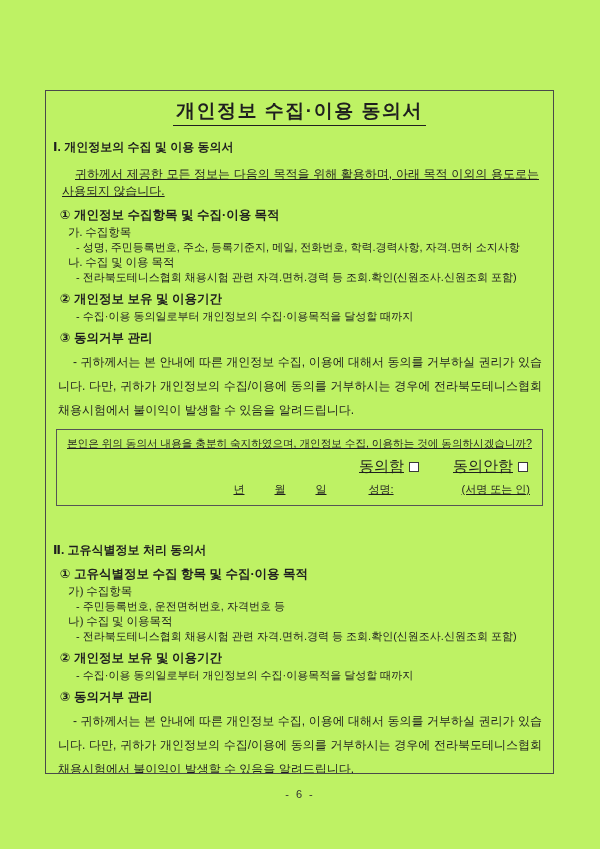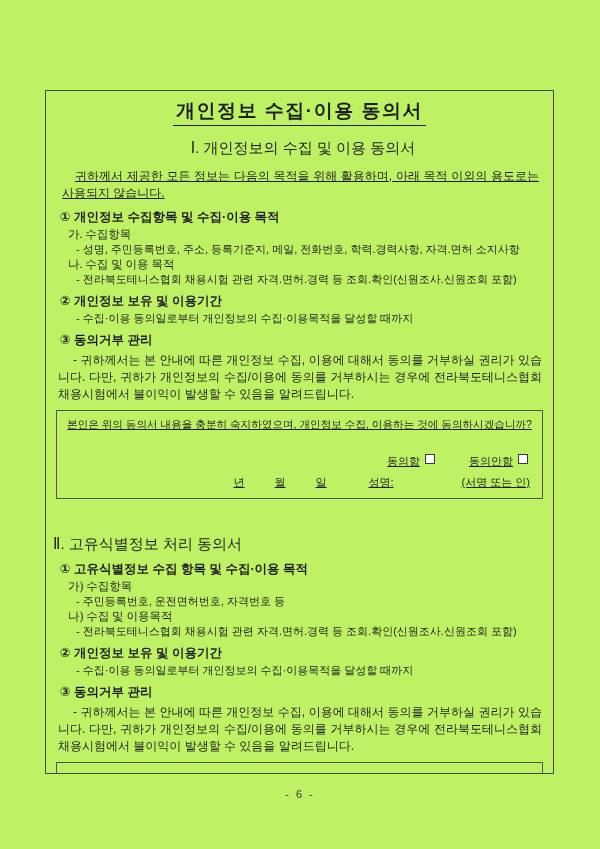--- a/index.html
+++ b/index.html
@@ -34,24 +34,23 @@
   }
   .intro{
     margin:7px 12px 0 12px;
     font-size:12px;
     line-height:17px;
     text-indent:13px;
     text-align:justify;
   }
   .sec-heading{
     margin:13px 0 0 7px;
-    font-size:15px;
-    font-weight:normal;
-    white-space:nowrap;
-    text-align:center;
+    font-size:12px;
+    font-weight:bold;
+    white-space:nowrap;
   }
   .sec-heading-row{
     display:flex;
     align-items:baseline;
     margin:36px 0 0 7px;
     white-space:nowrap;
   }
   .sec-heading-row .sec-heading{margin:0;}
   .sec-note{
     font-size:9px;
@@ -82,41 +81,42 @@
   }
   .detail{
     margin:1px 0 0 30px;
     font-size:11px;
     line-height:14px;
     white-space:nowrap;
   }
   .para{
     margin:3px 11px 0 12px;
     font-size:12px;
-    line-height:17px;
+    line-height:24px;
     text-indent:15px;
     text-align:justify;
   }
   .consent-box{
     margin:7px 10px 0 10px;
     border:1px solid #555;
     padding:7px 8px 8px 10px;
     box-sizing:border-box;
     text-decoration:underline;
   }
   .q{
     font-size:10.6px;
     white-space:nowrap;
   }
   .cb-row{
     display:flex;
     justify-content:flex-end;
-    margin-top:22px;
+    align-items:center;
+    margin-top:6px;
     padding-right:6px;
-    font-size:11px;
+    font-size:15px;
     white-space:nowrap;
   }
   .cb{
     display:inline-block;
     width:10px;height:10px;
     border:1.2px solid #3a3a3a;
     box-sizing:border-box;
     margin-left:5px;
     background:#fff;
   }

